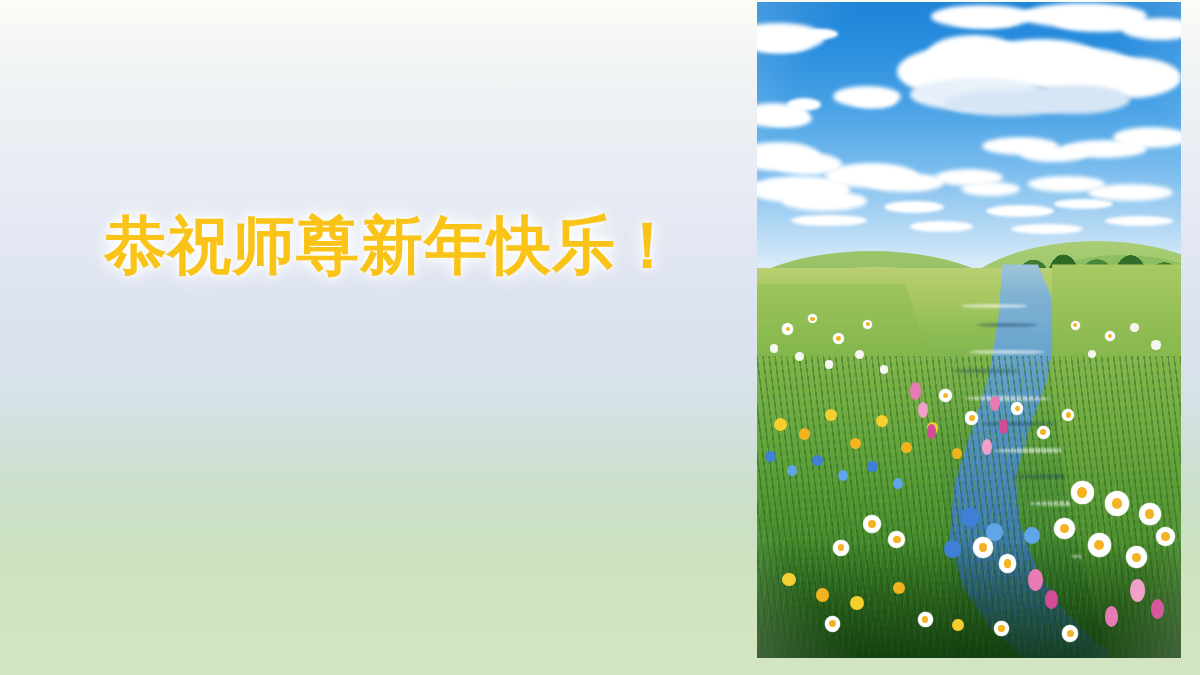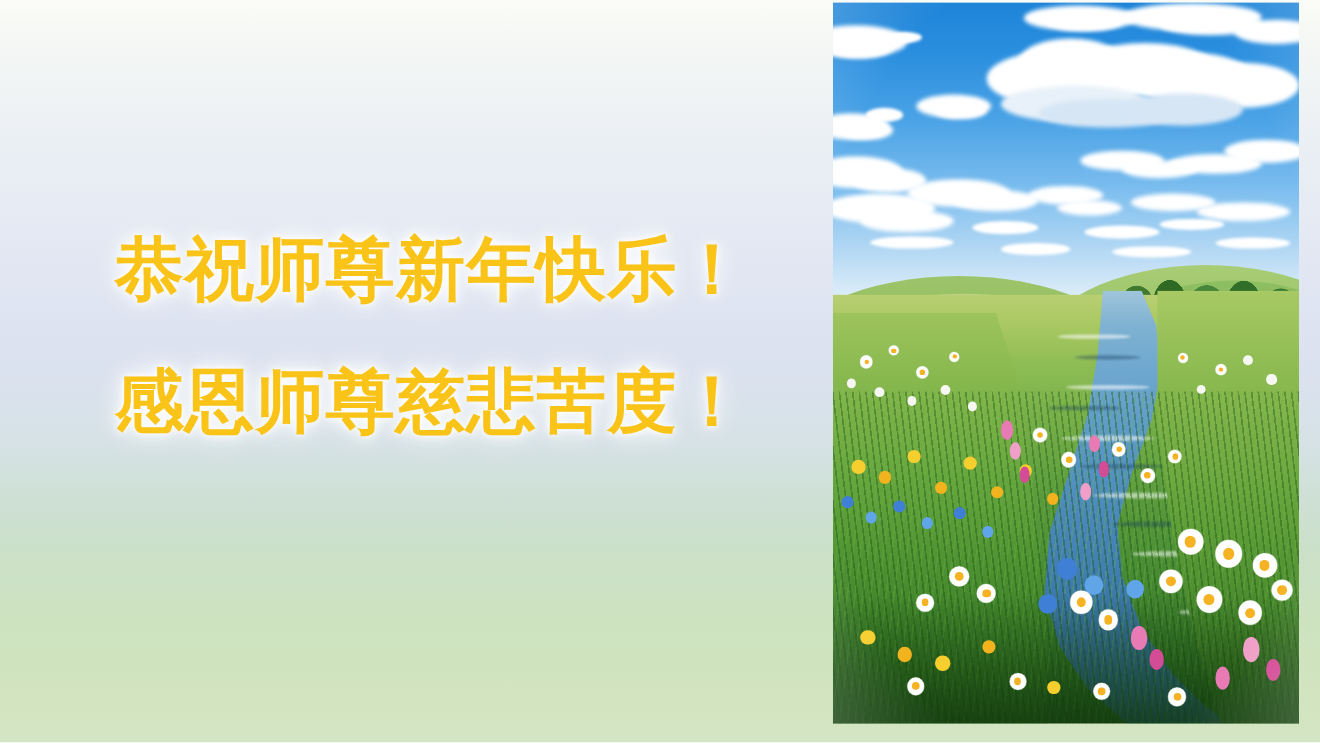--- a/index.html
+++ b/index.html
@@ -165,21 +165,20 @@
     background:radial-gradient(ellipse 88% 90% at 50% 50%, rgba(255,255,255,0) 62%, rgba(255,255,255,.22) 84%, rgba(255,255,255,.55) 100%);
   }
 </style>
 </head>
 <body>
 
 <div id="card">
 
   <div class="greeting" id="line1">恭祝师尊新年快乐！</div>
 
-  <div class="greeting" id="line2">感恩师尊慈悲苦度！</div>
 
 
   <div id="photo">
     <div id="photo-inner">
 
       <div class="sky"></div>
 
       <div class="cloud" style="left:-6%;top:3.2%;width:22%;height:4.4%;"></div>
       <div class="cloud" style="left:-2%;top:4.6%;width:15%;height:3.2%;"></div>
       <div class="cloud s" style="left:12%;top:4.1%;width:7%;height:1.5%;"></div>

